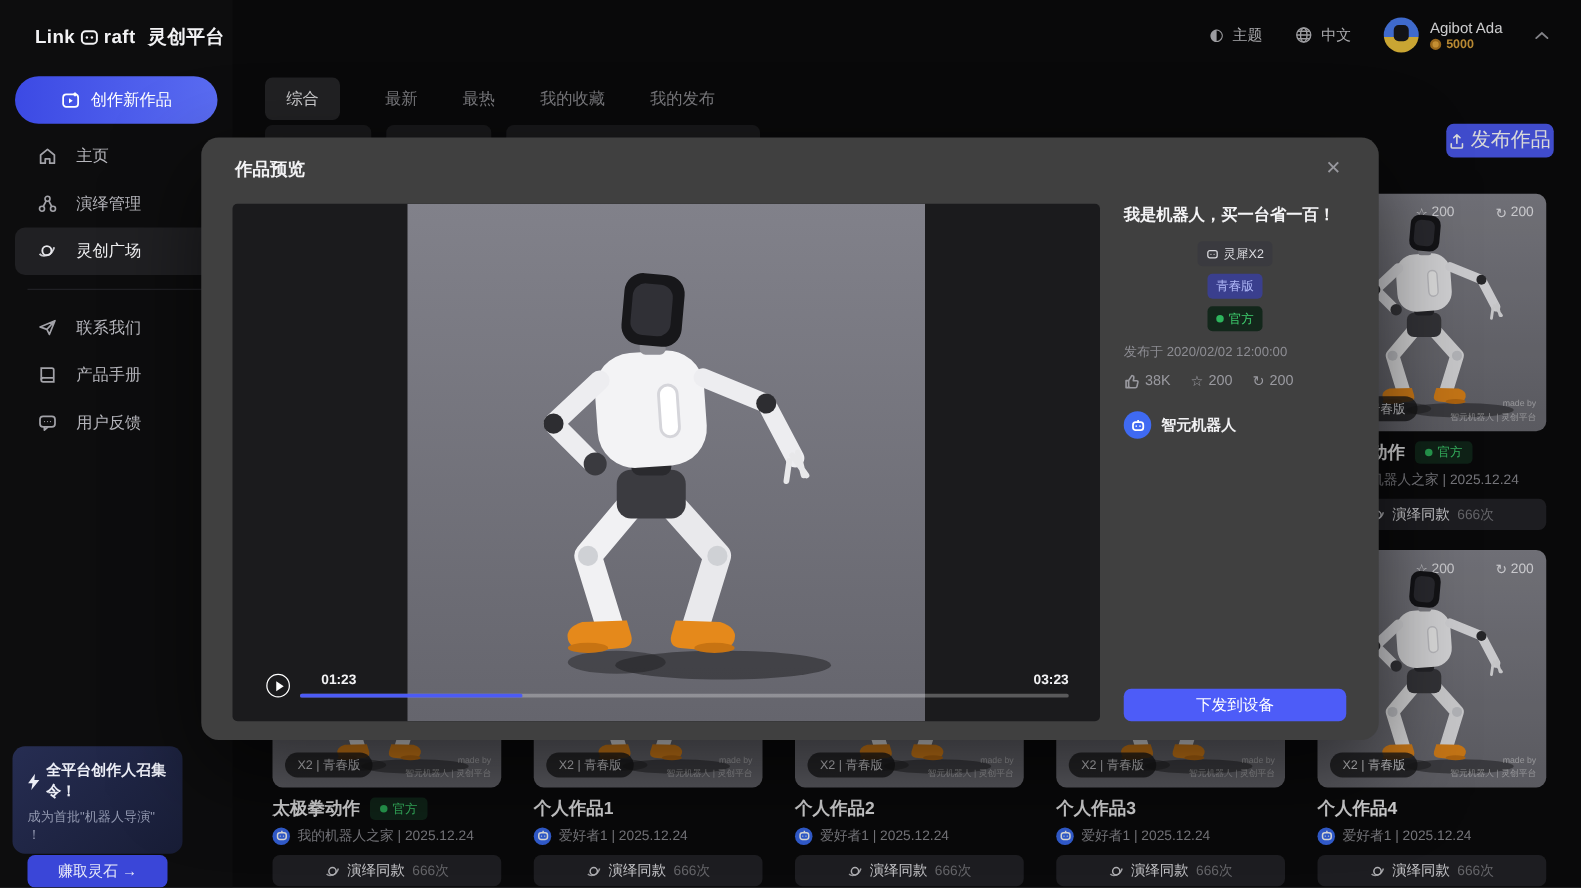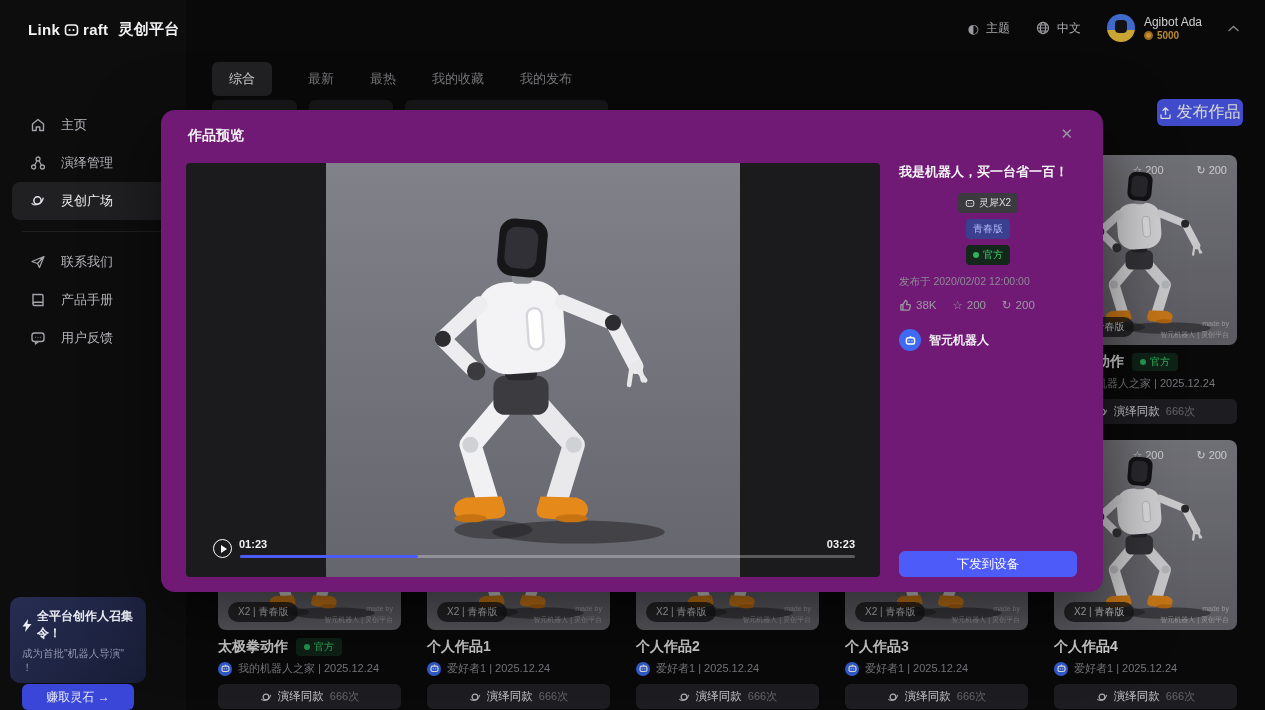--- a/index.html
+++ b/index.html
@@ -74,31 +74,31 @@
   .mini-av { width:14px; height:14px; border-radius:50%; background:#3a6cf0; display:inline-flex; align-items:center;
           justify-content:center; flex:none; }
   .remix-btn { margin-top:8px; height:25px; background:#232327; border-radius:6px; display:flex; align-items:center;
           justify-content:center; gap:6px; cursor:pointer; }
   .remix-btn .lbl { font-size:11.5px; color:#e4e4e8; }
   .remix-btn .cnt { font-size:11px; color:#77777c; }
   .remix-btn .ic { color:#cfcfd4; display:inline-flex; }
 
   
   .dim { position:absolute; left:186px; top:0; right:0; bottom:0; background:rgba(0,0,0,.15); z-index:5; }
-  .modal { position:absolute; left:161px; top:110px; width:942px; height:482px; background:#701a75; border-radius:14px;
+  .modal { position:absolute; left:161px; top:110px; width:942px; height:482px; background:#404040; border-radius:14px;
           box-shadow:0 24px 70px rgba(0,0,0,.55); z-index:10; }
   .modal-title { position:absolute; left:27px; top:17px; font-size:14px; font-weight:bold; color:#f2f2f4; }
   .modal-close { position:absolute; right:30px; top:15px; font-size:15px; color:#98989e; cursor:pointer; }
 
   .player { position:absolute; left:25px; top:53px; width:694px; height:414px; background:#1b1b1d; border-radius:4px; overflow:hidden; }
   .video { position:absolute; left:140px; top:0; width:414px; height:414px; background:linear-gradient(180deg,#81818a,#65656d); }
   .play-btn { position:absolute; left:27px; top:376px; width:19px; height:19px; border:1.5px solid #fff; border-radius:50%;
           display:flex; align-items:center; justify-content:center; cursor:pointer; }
   .play-tri { width:0; height:0; border-left:6px solid #fff; border-top:4px solid transparent; border-bottom:4px solid transparent; margin-left:2px; }
-  .time-cur { position:absolute; left:53px; top:375px; font-size:11px; font-weight:bold; color:#f2f2f4; }
+  .time-cur { position:absolute; left:71px; top:375px; font-size:11px; font-weight:bold; color:#f2f2f4; }
   .time-tot { position:absolute; right:25px; top:375px; font-size:11px; font-weight:bold; color:#f2f2f4; }
   .track { position:absolute; left:54px; right:25px; top:392px; height:3px; border-radius:2px; background:rgba(255,255,255,.28); cursor:pointer; }
   .track-fill { height:100%; border-radius:2px; background:#4c5bf5; }
 
   .panel { position:absolute; left:738px; top:53px; width:178px; height:414px; }
   .work-title { font-size:13px; font-weight:bold; color:#f4f4f6; white-space:nowrap; }
   .badge-row { margin-top:12px; display:flex; gap:6px; align-items:center;flex-direction:column; }
   .badge { font-size:10px; padding:3px 7px; border-radius:4px; display:inline-flex; align-items:center; gap:4px; white-space:nowrap; }
   .badge.model { background:#3a3a3f; color:#dcdce0; }
   .badge.edition { background:#3a3f8e; color:#b0b8f8; }
@@ -179,20 +179,30 @@
           <svg width="15" height="15" viewBox="0 0 15 15">
             <rect x="1.5" y="3" width="12" height="10" rx="3" fill="none" stroke="#f2f2f4" stroke-width="1.6"></rect>
             <circle cx="5.5" cy="8" r="1" fill="#f2f2f4"></circle>
             <circle cx="9.5" cy="8" r="1" fill="#f2f2f4"></circle>
           </svg>
         </span>
         <span>raft</span>
       <span class="cn">灵创平台</span>
     </div>
 
+    <div class="create-btn">
+      <span style="display:inline-flex">
+          <svg width="15" height="15" viewBox="0 0 15 15" fill="none" stroke="#fff" stroke-width="1.4">
+            <rect x="1.5" y="2.5" width="12" height="10" rx="2.5"></rect>
+            <path d="M6.2 5.5 l3 2 -3 2 z" fill="#fff" stroke="none"></path>
+            <path d="M11 1 v3 M9.5 2.5 h3"></path>
+          </svg>
+        </span>
+      <span>创作新作品</span>
+    </div>
 
     <div class="menu">
       <div class="menu-item">
         <span class="ic">
             <svg viewBox="0 0 16 16" width="16" height="16" fill="none" stroke="currentColor" stroke-width="1.4" stroke-linejoin="round">
               <path d="M2.5 7 L8 2.5 L13.5 7 V13.5 H9.8 V10 H6.2 V13.5 H2.5 Z"></path>
             </svg>
           </span>
         <span>主页</span>
       </div>

